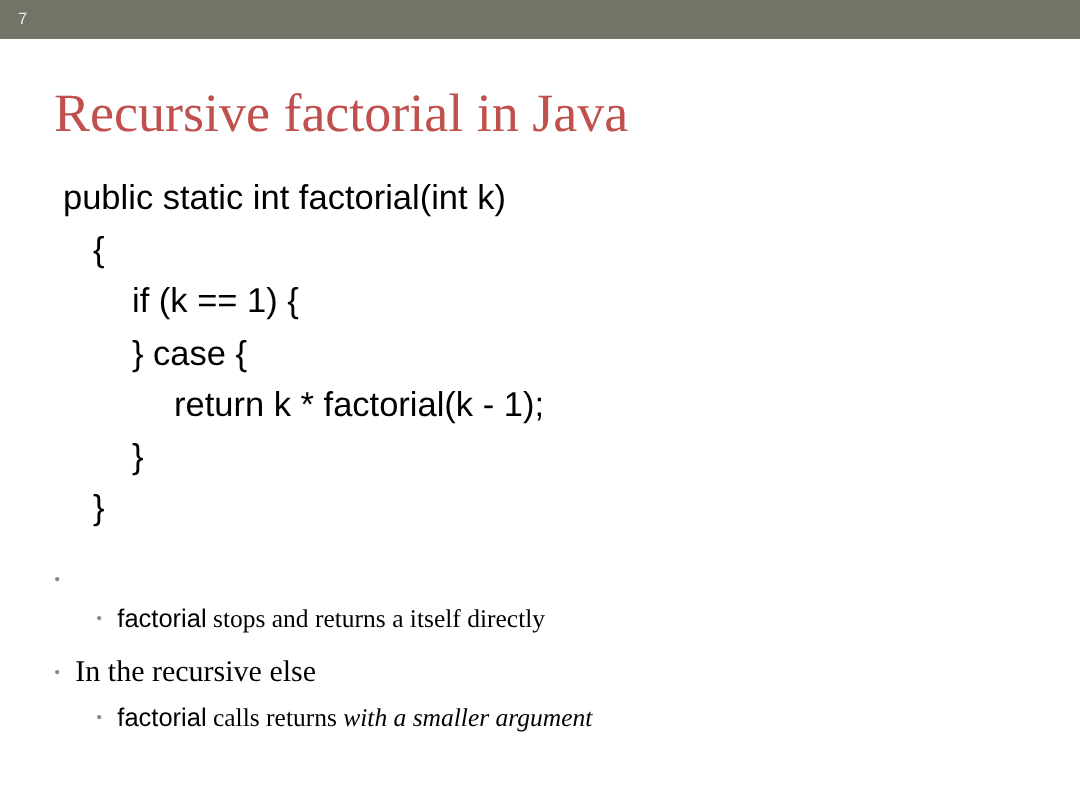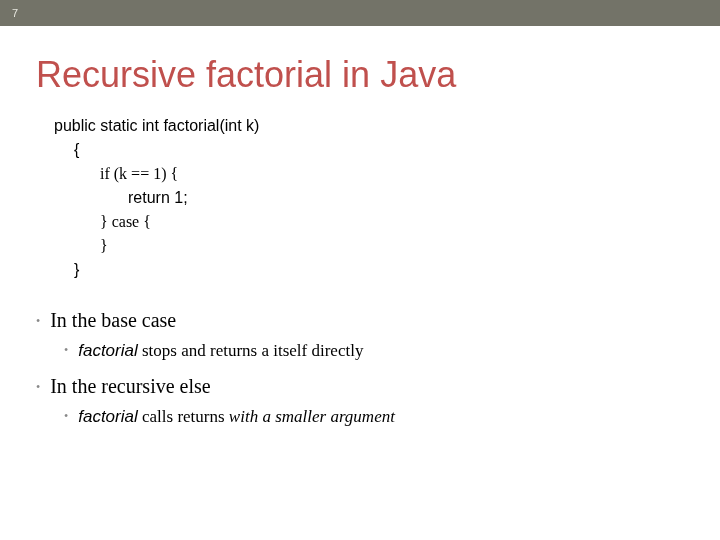--- a/index.html
+++ b/index.html
@@ -27,37 +27,37 @@
   .page-num {
     color: #e8e8e0;
     font-size: 11px;
     margin-left: 12px;
     font-family: Arial, sans-serif;
   }
   .content {
     padding: 14px 36px 0 36px;
   }
   .title {
-    font-family: Liberation Sans, sans-serif;
+    font-family: Liberation Serif, serif;
     font-size: 36px;
     color: #c0504d;
     margin: 14px 0 18px 0;
     font-weight: normal;
   }
   .code {
     font-family: Arial, Helvetica, sans-serif;
-    font-size: 16px;
+    font-size: 23px;
     color: #000;
     line-height: 1.5;
-    margin-left: 18px;
+    margin-left: 6px;
     margin-bottom: 24px;
   }
   .code .l1 { margin-left: 0; }
   .code .l2 { margin-left: 20px; }
-  .code .l3 { margin-left: 46px; font-family: Liberation Serif, serif; }
+  .code .l3 { margin-left: 46px; }
   .code .l4 { margin-left: 74px; }
   .bullets {
     font-family: "Times New Roman", Times, serif;
     font-size: 20px;
     color: #000;
     line-height: 1.45;
   }
   .b1 {
     display: flex;
     align-items: baseline;
@@ -71,50 +71,49 @@
     margin-bottom: 8px;
     font-size: 17px;
   }
   .dot {
     color: #888;
     font-size: 12px;
     margin-right: 10px;
     position: relative;
     top: -2px;
   }
-  .sans { font-family: Arial, Helvetica, sans-serif; font-style: italic; }
+  .sans { font-family: Arial, Helvetica, sans-serif; }
   .ital { font-style: italic; }
 </style>
 </head>
 <body>
 
 <div class="slide">
   <div class="topbar">
     <span class="page-num">7</span>
   </div>
 
   <div class="content">
 
     <div class="title">Recursive factorial in Java</div>
 
     <div class="code">
       <div class="l1">public static int factorial(int k)</div>
       <div class="l2">{</div>
       <div class="l3">if (k == 1) {</div>
-      <div class="l4">return 1;</div>
       <div class="l3">} case {</div>
+      <div class="l4">return k * factorial(k - 1);</div>
       <div class="l3">}</div>
       <div class="l2">}</div>
     </div>
 
     <div class="bullets">
 
       <div class="b1">
         <span class="dot">•</span>
-        <span>In the base case</span>
       </div>
       <div class="b2">
         <span class="dot">•</span>
         <span>
           <span class="sans">factorial</span><span> stops and returns a itself directly</span>
         </span>
       </div>
 
       <div class="b1">
         <span class="dot">•</span>

